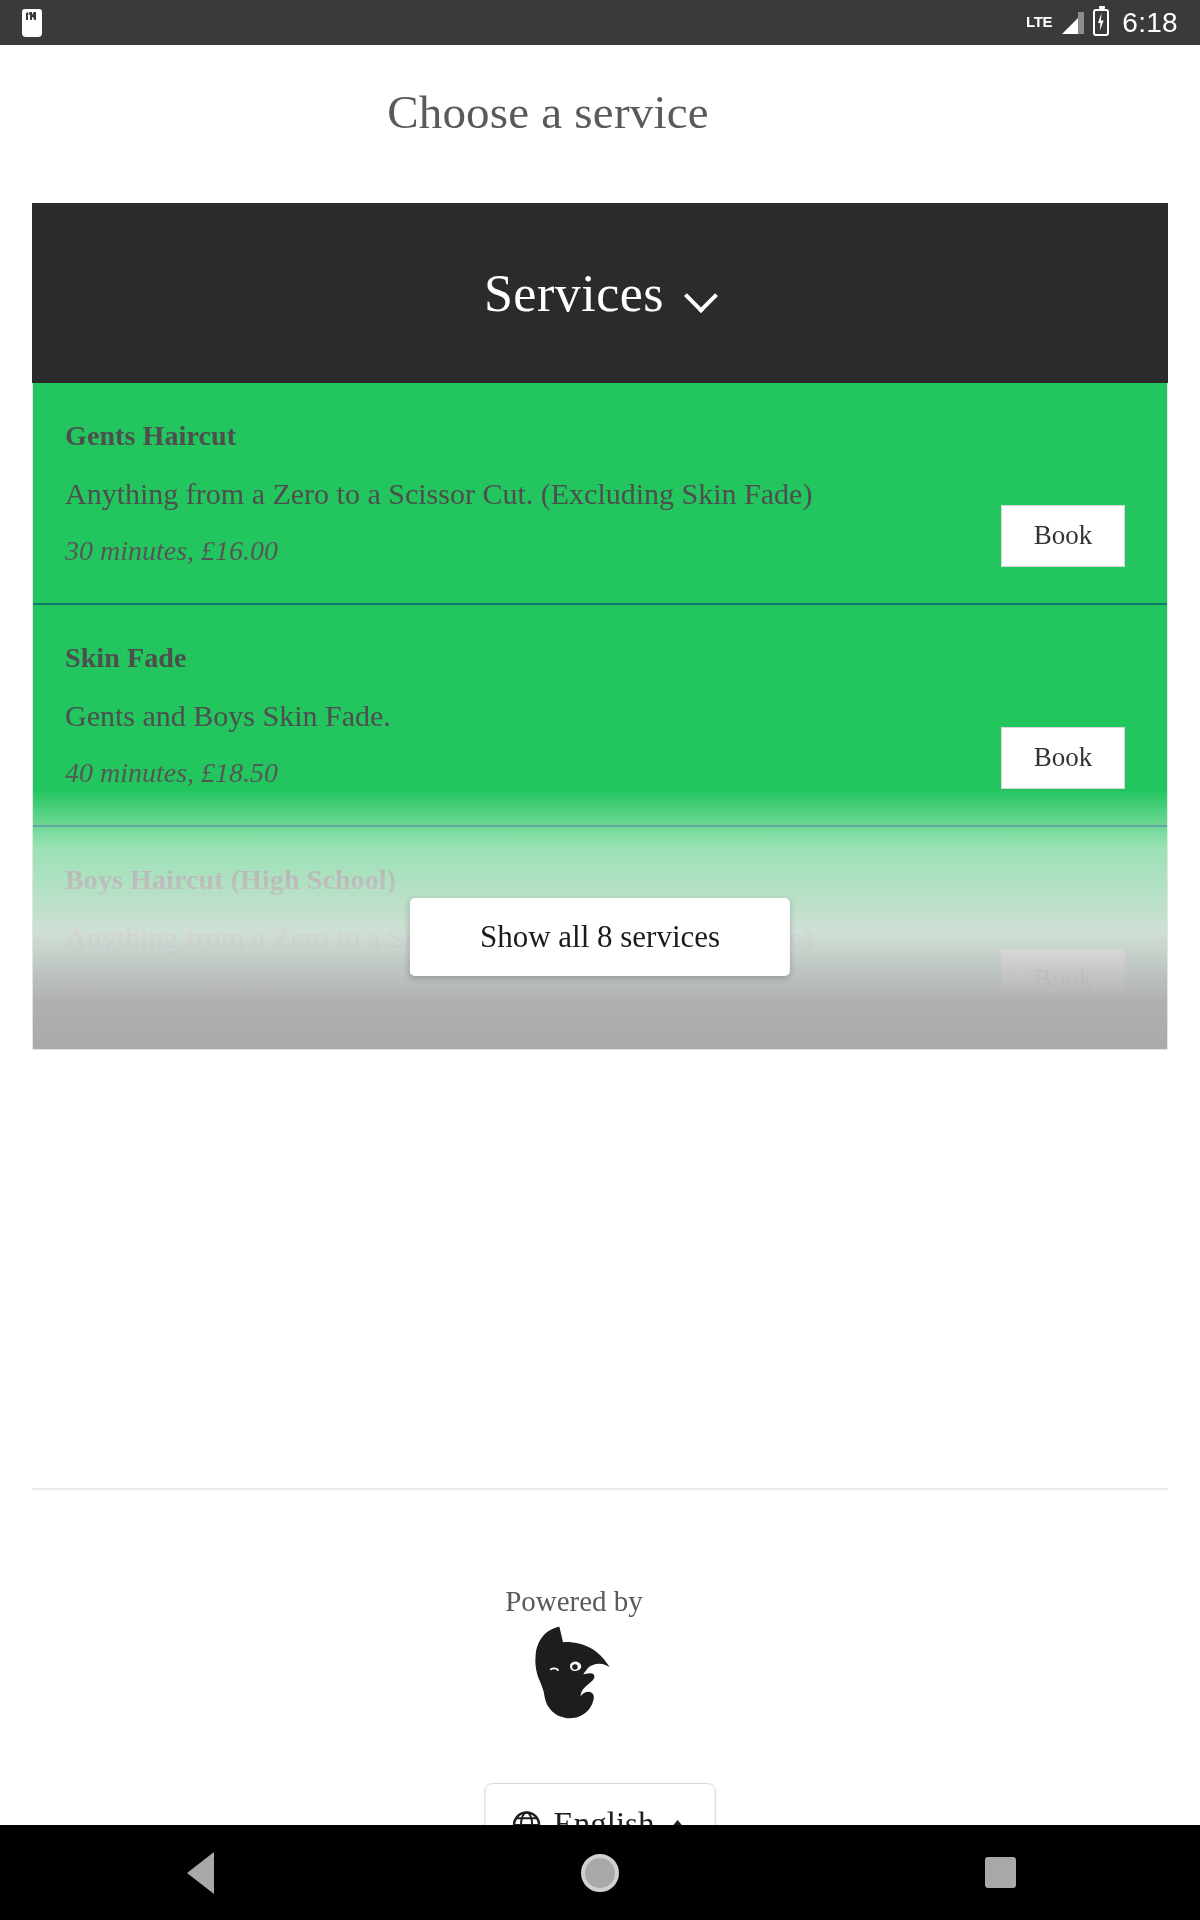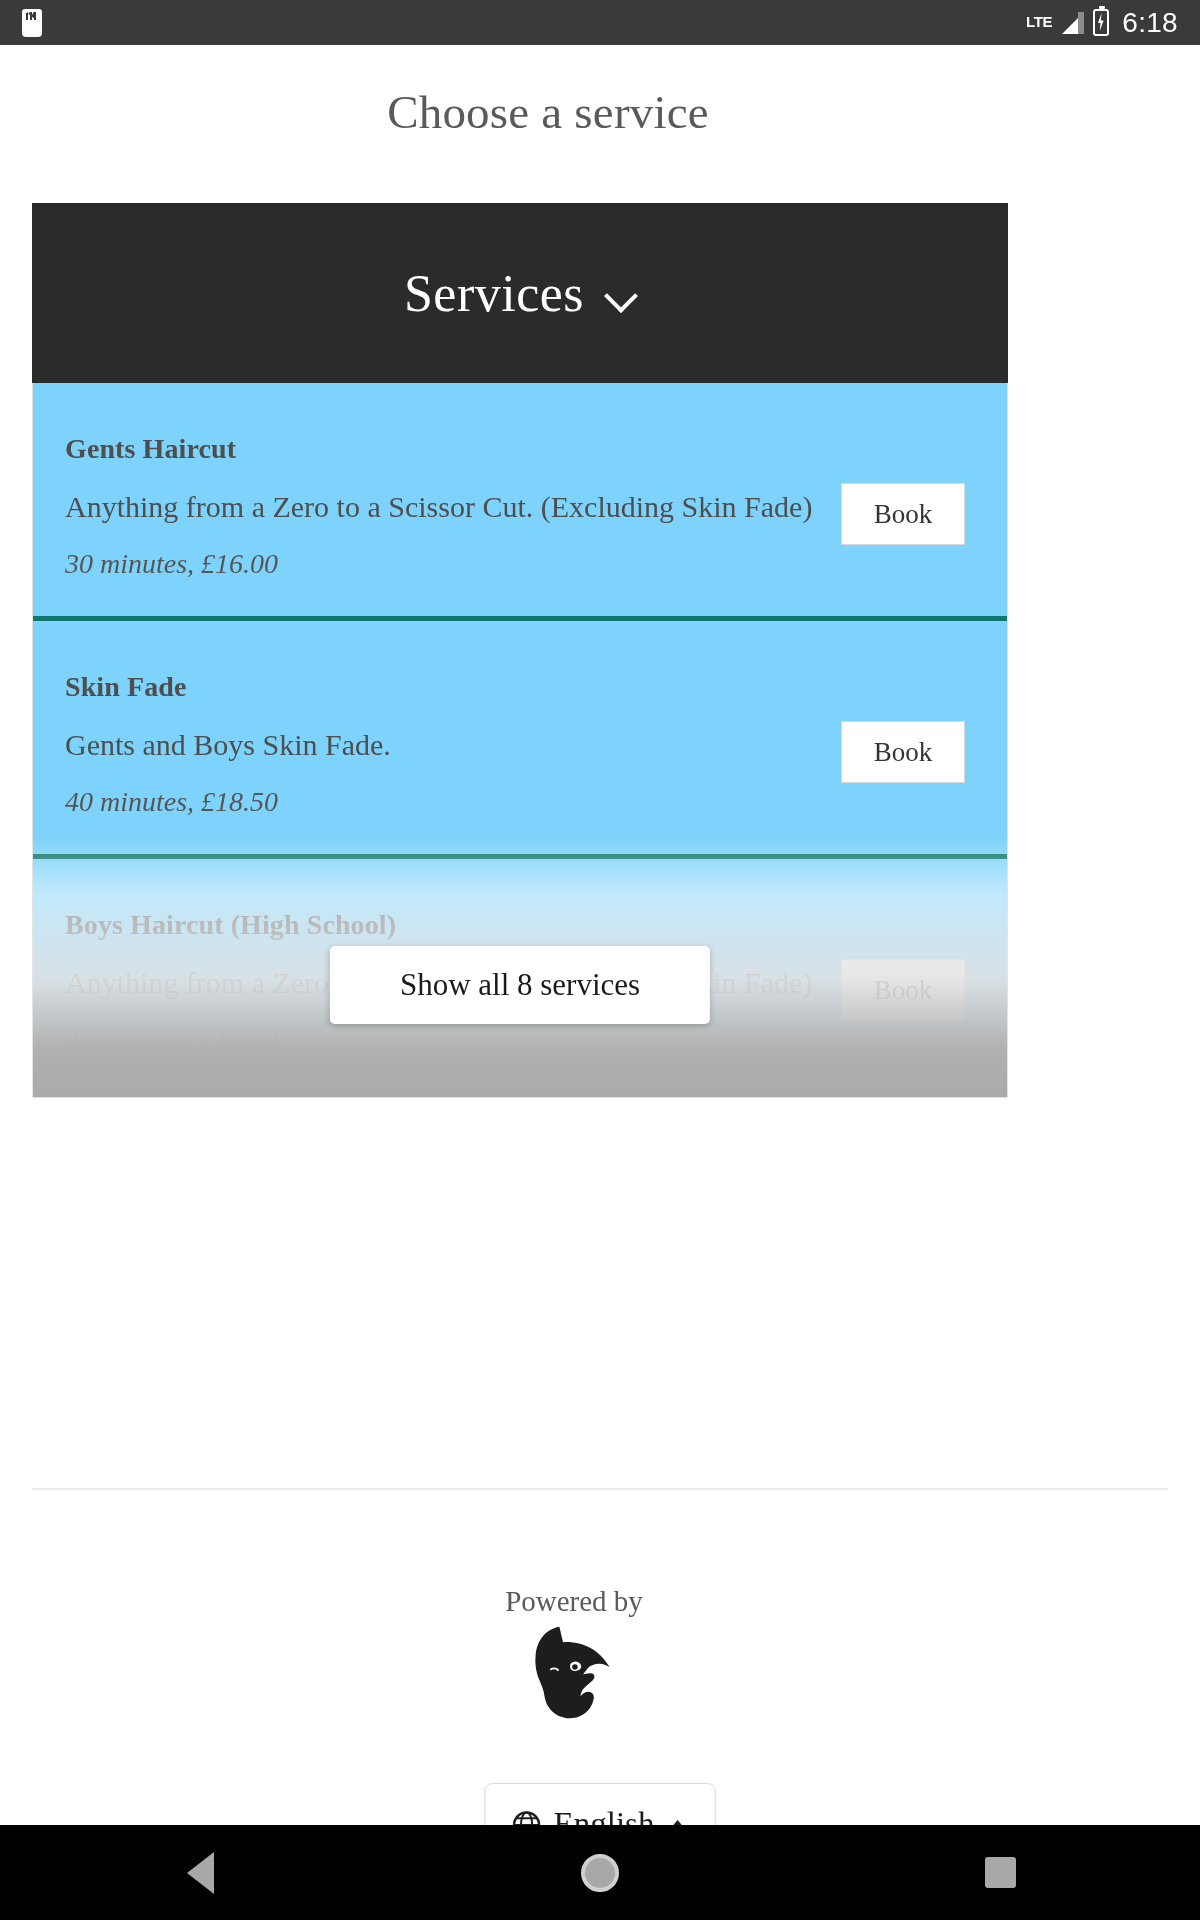--- a/index.html
+++ b/index.html
@@ -124,22 +124,22 @@
     color: #5a5a5a;
     font-weight: normal;
     letter-spacing: 0.2px;
   }
 
   
   .services-card {
     position: absolute;
     top: 203px;
     left: 32px;
-    width: 976px;
-    background: #7dd3fc;
+    width: 1136px;
+    background: #22c55e;
     overflow: hidden;
   }
 
   .card-header {
     height: 180px;
     background: #2b2b2b;
     display: flex;
     align-items: center;
     justify-content: center;
     gap: 22px;
@@ -167,23 +167,23 @@
 
   .services-list {
     position: relative;
     border-left: 1px solid #e3e3e3;
     border-right: 1px solid #e3e3e3;
     border-bottom: 1px solid #e3e3e3;
   }
 
   .service-row {
     display: flex;
-    align-items: center;
-    padding: 50px 42px 36px 32px;
-    border-bottom: 5px solid #0f766e;
+    align-items: flex-end;
+    padding: 37px 42px 36px 32px;
+    border-bottom: 2px solid #0f766e;
     position: relative;
   }
   .service-row:last-child { border-bottom: none; padding-bottom: 150px; }
 
   .service-info { flex: 1; padding-right: 28px; }
 
   .service-name {
     font-size: 28px;
     font-weight: bold;
     color: #4e4e4e;

